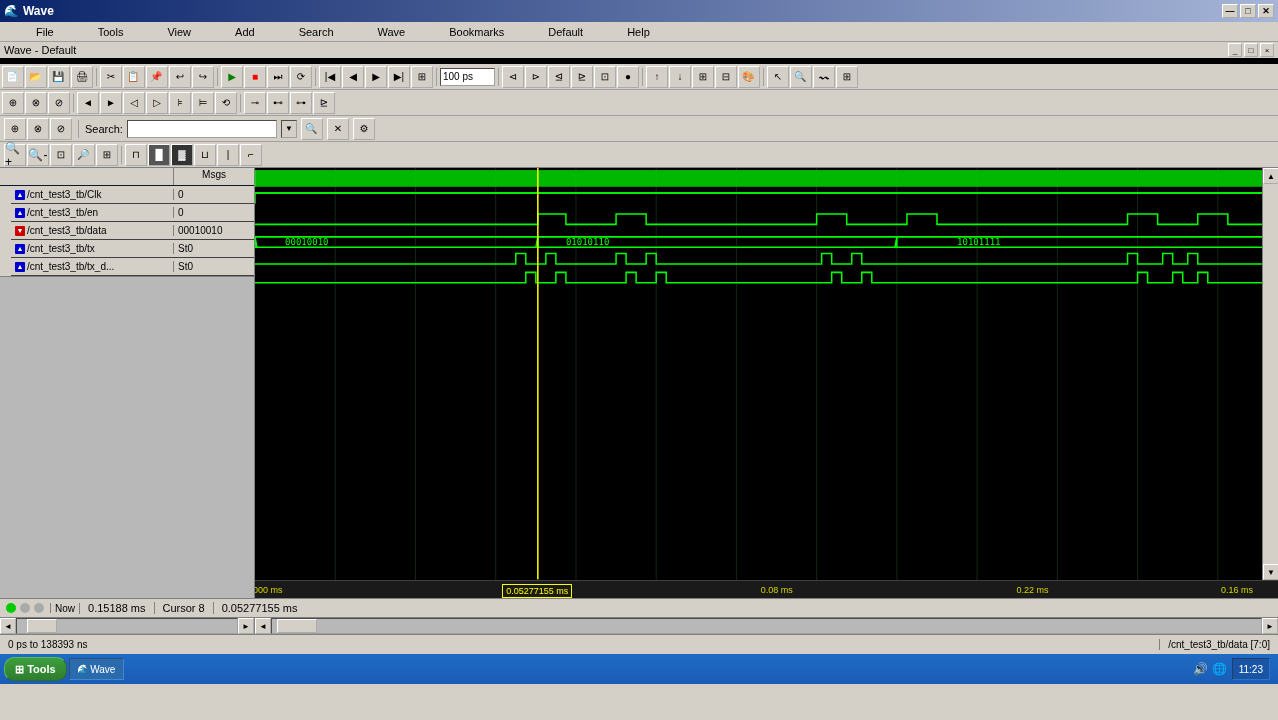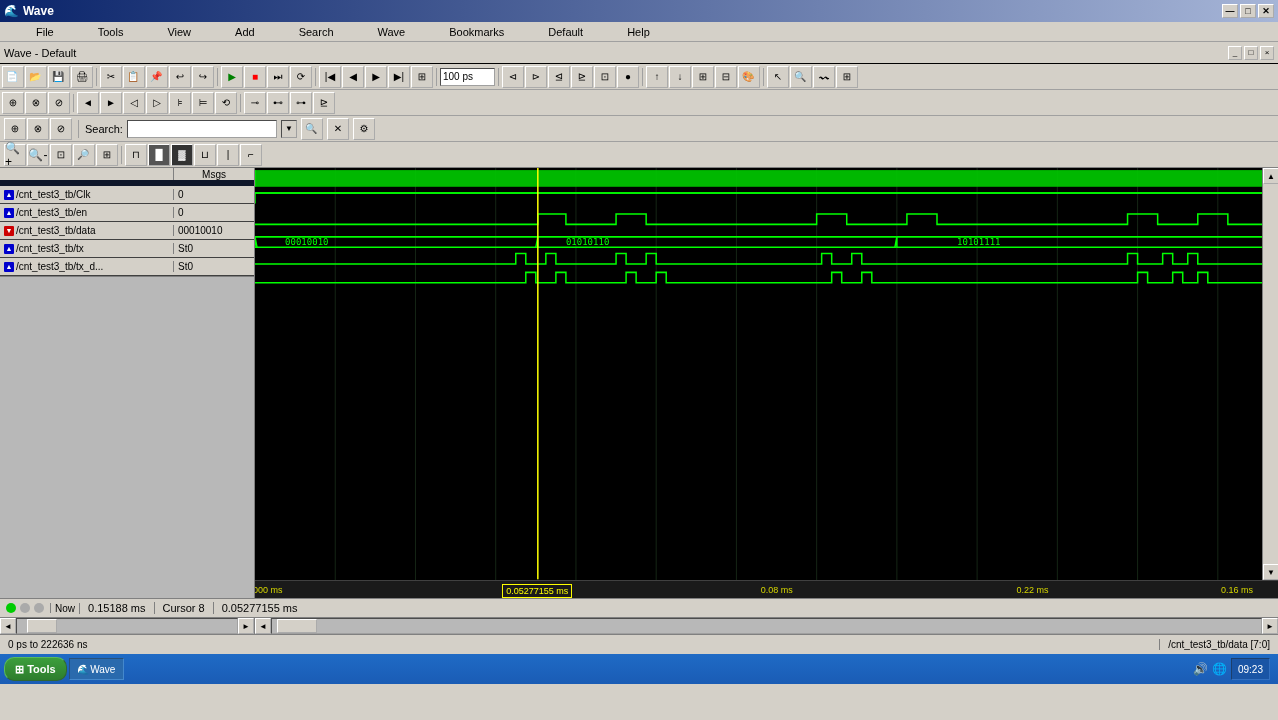--- a/index.html
+++ b/index.html
@@ -9,21 +9,21 @@
     #title-bar { background: linear-gradient(to right, #0a246a, #a6b5d7); height: 22px; display: flex; align-items: center; justify-content: space-between; padding: 0 4px; color: white; font-size: 12px; font-weight: bold; }
     #title-bar-left { display: flex; align-items: center; gap: 4px; }
     #title-bar-right { display: flex; gap: 2px; }
     .title-btn { width: 16px; height: 14px; background: #d4d0c8; border: 1px outset #fff; font-size: 9px; display: flex; align-items: center; justify-content: center; cursor: pointer; color: #000; }
     
     
     #menu-bar { background: #d4d0c8; height: 20px; display: flex; align-items: center; border-bottom: 1px solid #a0a0a0; }
     .menu-item { padding: 2px 8px; font-size: 11px; cursor: pointer; margin-left: 28px; }
     
     
-    #sub-title-bar { background: #d4d0c8; height: 22px; display: flex; align-items: center; border-bottom: 1px solid #000000; padding: 0 4px; }
+    #sub-title-bar { background: #d4d0c8; height: 22px; display: flex; align-items: center; border-bottom: 6px solid #000000; padding: 0 4px; }
     #sub-title-text { font-size: 11px; flex: 1; }
     .sub-title-btn { width: 14px; height: 14px; border: 1px outset #fff; background: #d4d0c8; font-size: 8px; display: flex; align-items: center; justify-content: center; cursor: pointer; }
     
     
     .toolbar { background: #d4d0c8; height: 26px; display: flex; align-items: center; gap: 1px; padding: 0 2px; border-bottom: 1px solid #a0a0a0; flex-wrap: nowrap; }
     .tb-btn { width: 22px; height: 22px; background: #d4d0c8; border: 1px outset #fff; display: flex; align-items: center; justify-content: center; cursor: pointer; font-size: 10px; color: #000; flex-shrink: 0; }
     .tb-separator { width: 1px; height: 18px; background: #a0a0a0; margin: 0 2px; }
     .tb-input { height: 18px; border: 1px inset #a0a0a0; background: white; padding: 0 2px; font-size: 10px; }
     
     
@@ -33,24 +33,24 @@
     .search-dropdown { width: 16px; height: 18px; border: 1px inset #a0a0a0; background: #d4d0c8; display: flex; align-items: center; justify-content: center; cursor: pointer; font-size: 8px; }
     
     
     #zoom-toolbar { background: #d4d0c8; height: 26px; display: flex; align-items: center; gap: 1px; padding: 0 4px; border-bottom: 1px solid #808080; }
     
     
     #main-content { display: flex; height: calc(720px - 22px - 20px - 22px - 78px - 26px - 26px - 44px - 20px); background: #d4d0c8; }
     
     
     #signal-panel { width: 255px; display: flex; flex-direction: column; background: #d4d0c8; border-right: 1px solid #808080; flex-shrink: 0; }
-    #signal-header { display: flex; height: 18px; background: #d4d0c8; border-bottom: 6px solid #0f172a; }
+    #signal-header { display: flex; height: 18px; background: #d4d0c8; border-bottom: 1px solid #0f172a; }
     .signal-col-name { flex: 1; padding: 1px 4px; font-size: 10px; border-right: 1px solid #808080; }
     .signal-col-val { width: 80px; padding: 1px 4px; font-size: 10px; text-align: center; }
-    .signal-row { display: flex; height: 18px; align-items: center; border-bottom: 1px solid #404040; cursor: pointer; }
+    .signal-row { display: flex; height: 18px; align-items: center; border-bottom: 1px solid #404040; cursor: pointer; margin-left: 11px; }
     .signal-name { flex: 1; padding: 0 2px 0 4px; font-size: 10px; white-space: nowrap; overflow: hidden; text-overflow: ellipsis; display: flex; align-items: center; gap: 2px; border-right: 1px solid #808080; }
     .signal-val { width: 80px; padding: 0 4px; font-size: 10px; text-align: left; }
     .signal-icon { width: 10px; height: 10px; background: #0000cc; display: inline-block; border-radius: 1px; font-size: 7px; color: white; text-align: center; line-height: 10px; flex-shrink: 0; }
     
     
     #wave-panel { flex: 1; background: #000; overflow: hidden; position: relative; }
     
     
     #status-bar { background: #d4d0c8; height: 20px; display: flex; align-items: center; border-top: 1px solid #808080; border-bottom: 1px solid #808080; }
     #status-now { padding: 0 8px; font-size: 10px; border-right: 1px solid #808080; }
@@ -381,33 +381,33 @@
   <div style="flex:1;display:flex;">
     <div class="scrollbar-btn">◄</div>
     <div class="scrollbar-track" style="flex:1;">
       <div class="scrollbar-thumb" style="left:5px;width:40px;"></div>
     </div>
     <div class="scrollbar-btn">►</div>
   </div>
 </div>
 
 <div id="bottom-bar">
-  <span id="bottom-range">0 ps to 222636 ns</span>
+  <span id="bottom-range">0 ps to 138393 ns</span>
   <span id="bottom-signal">/cnt_test3_tb/data [7:0]</span>
 </div>
 
 <div id="taskbar">
   <div id="start-btn">
     <span>⊞</span>
     <span>Tools</span>
   </div>
   <div class="taskbar-app">
     <span>🌊</span>
     <span> Wave</span>
   </div>
   <div id="system-tray">
     <span class="tray-icon">🔊</span>
     <span class="tray-icon">🌐</span>
     <div id="taskbar-clock">
-      <span>09:23</span>
+      <span>11:23</span>
     </div>
   </div>
 </div>
 
 </body></html>

